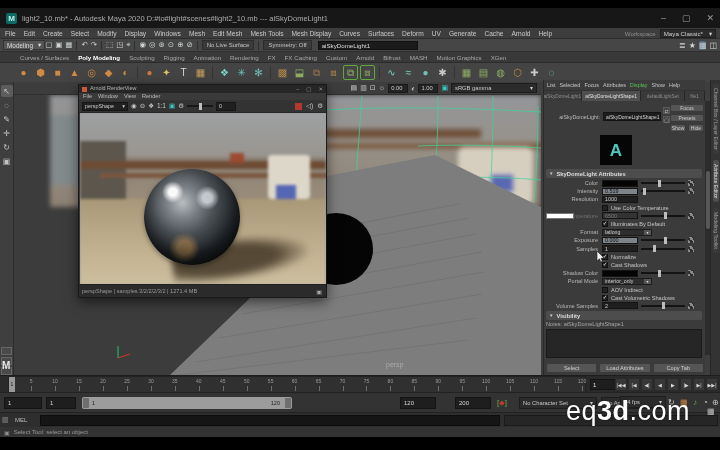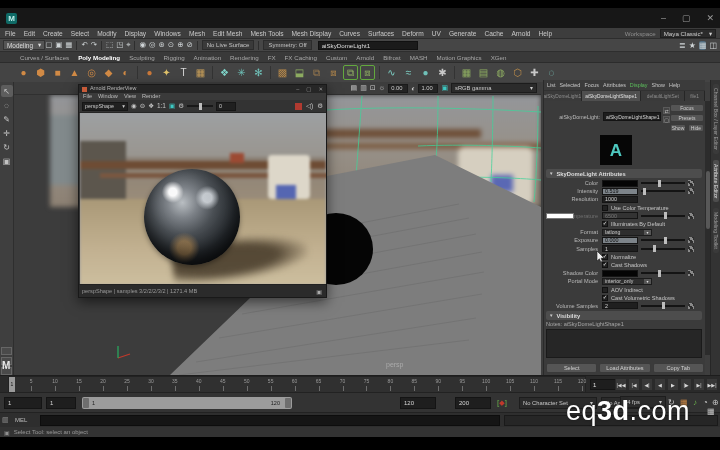--- a/index.html
+++ b/index.html
@@ -225,20 +225,21 @@
   #wm-grid-icon{left:707px;top:407px;font-size:8px;color:#c8c8c8;z-index:50;}
   #cursor{left:596px;top:251px;z-index:60;}
 </style>
 </head>
 <body>
 
 <div id="screen">
 
   <div id="titlebar" class="abs">
     <div id="app-icon">M</div>
+    <div id="title-text">light2_10.mb* - Autodesk Maya 2020 D:#to#light#scenes#light2_10.mb --- aiSkyDomeLight1</div>
     <div class="win-controls">
       <span class="win-btn">–</span>
       <span class="win-btn">▢</span>
       <span class="win-btn">✕</span>
     </div>
   </div>
 
   <div id="menubar" class="abs">
     <span class="menu-item">File</span>
       <span class="menu-item">Edit</span>

